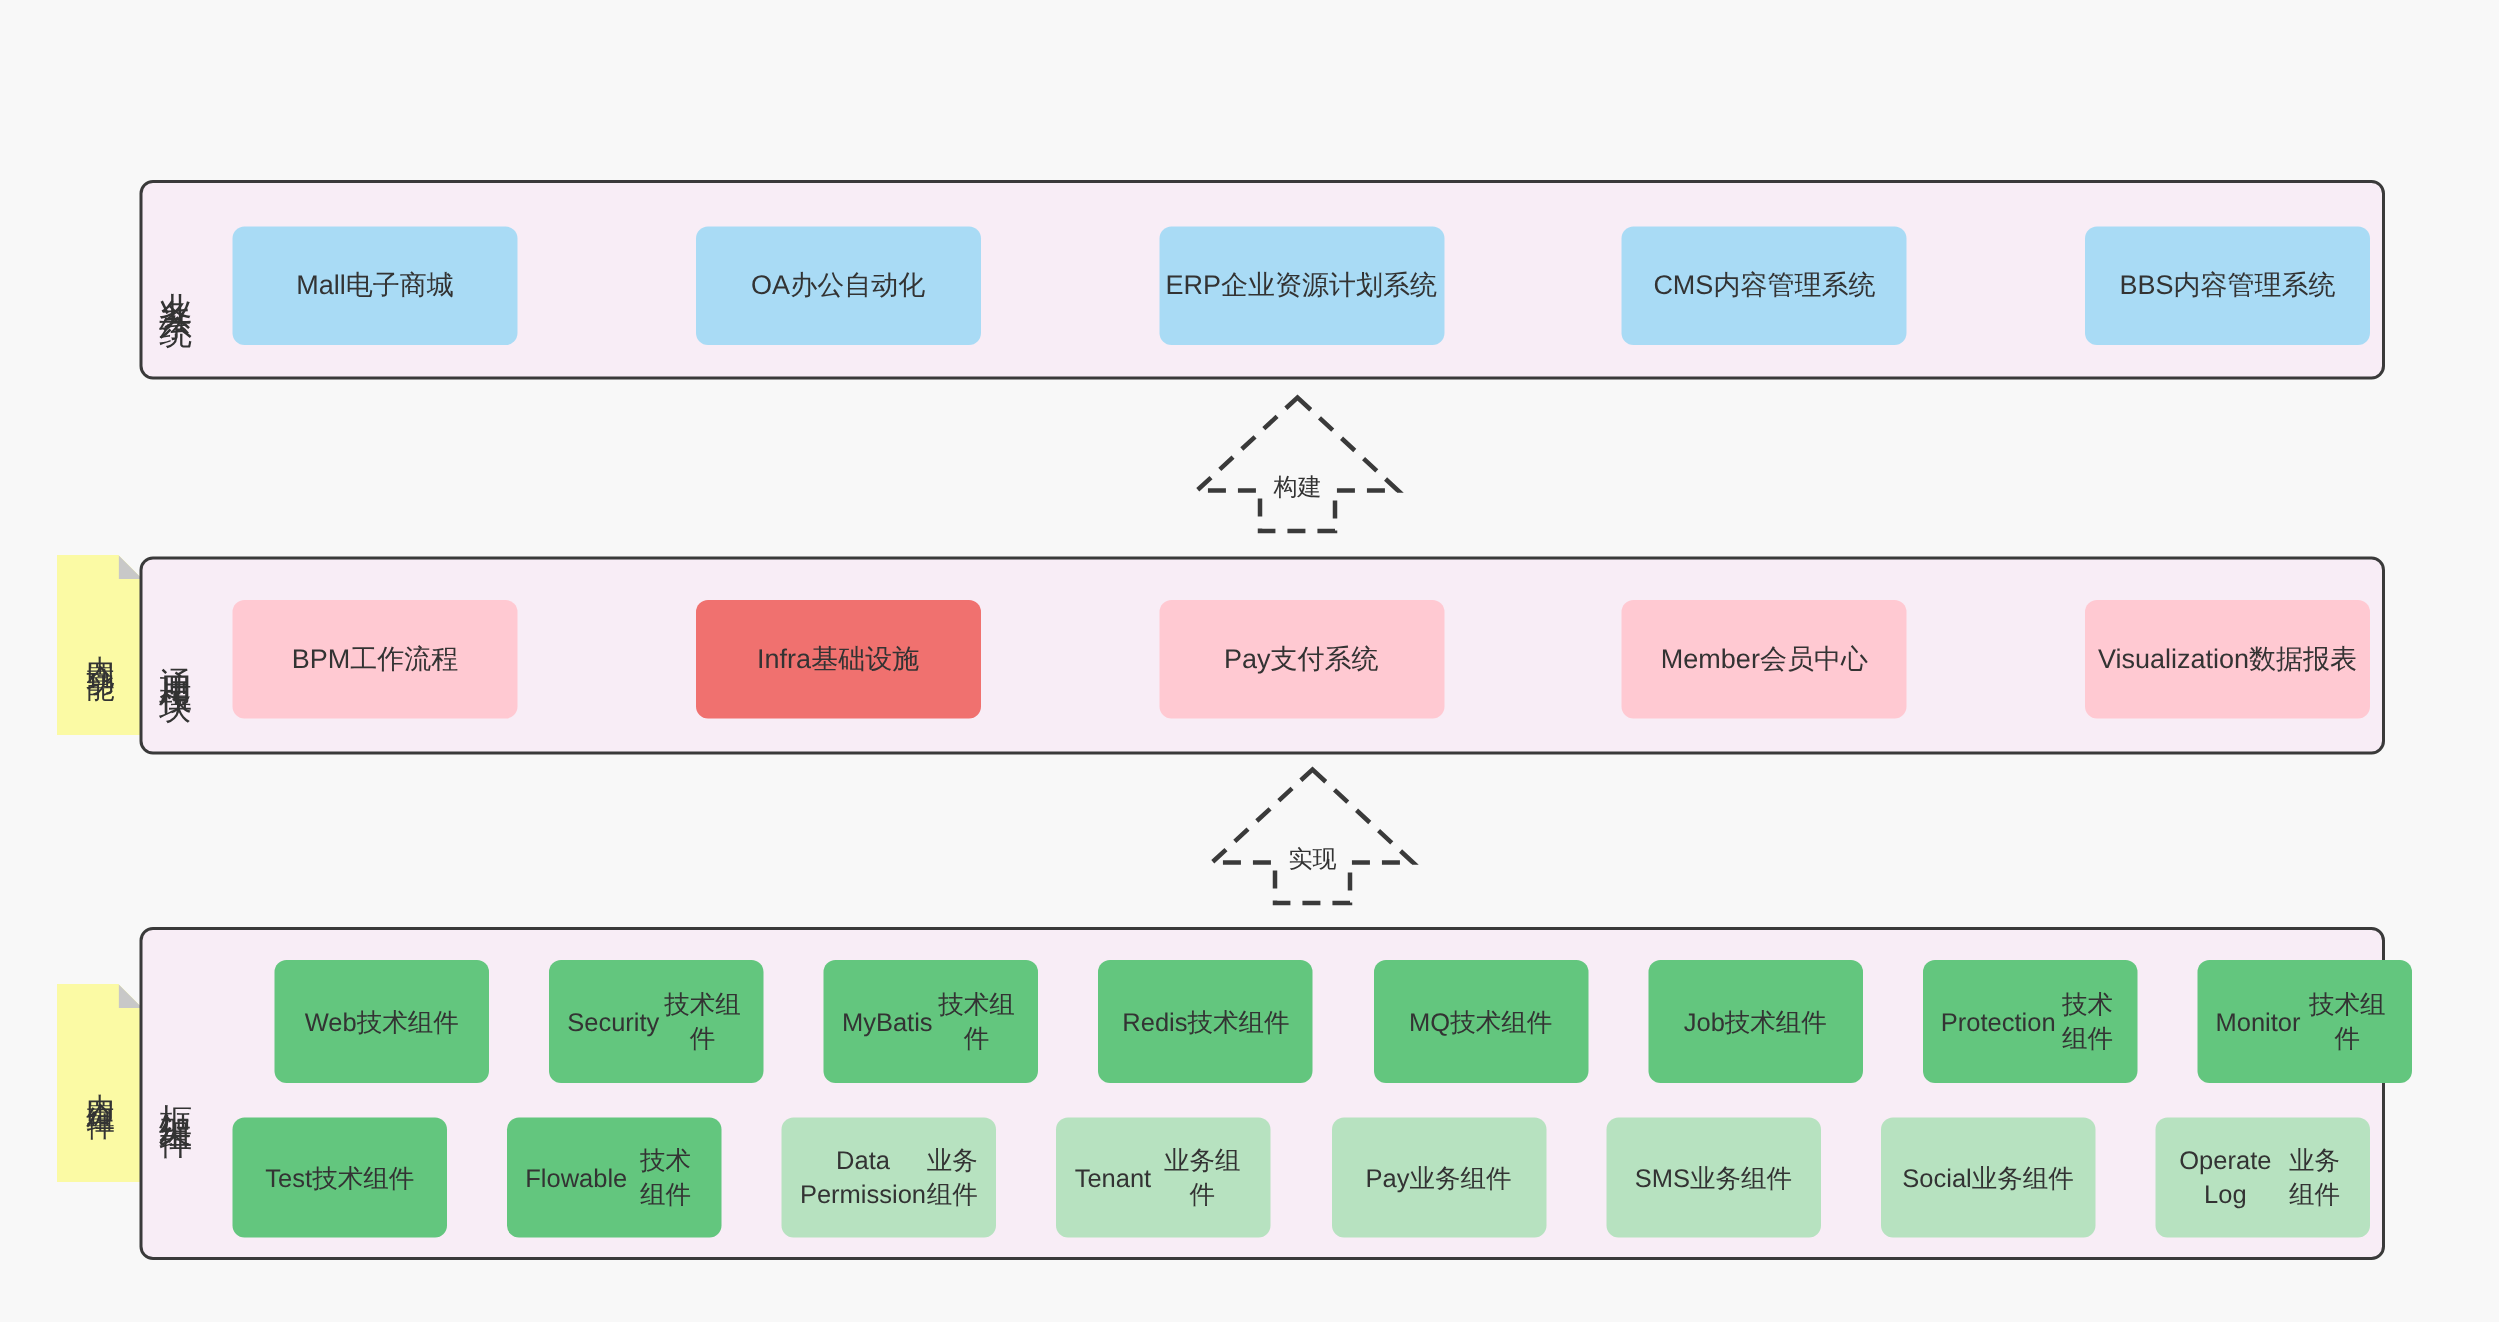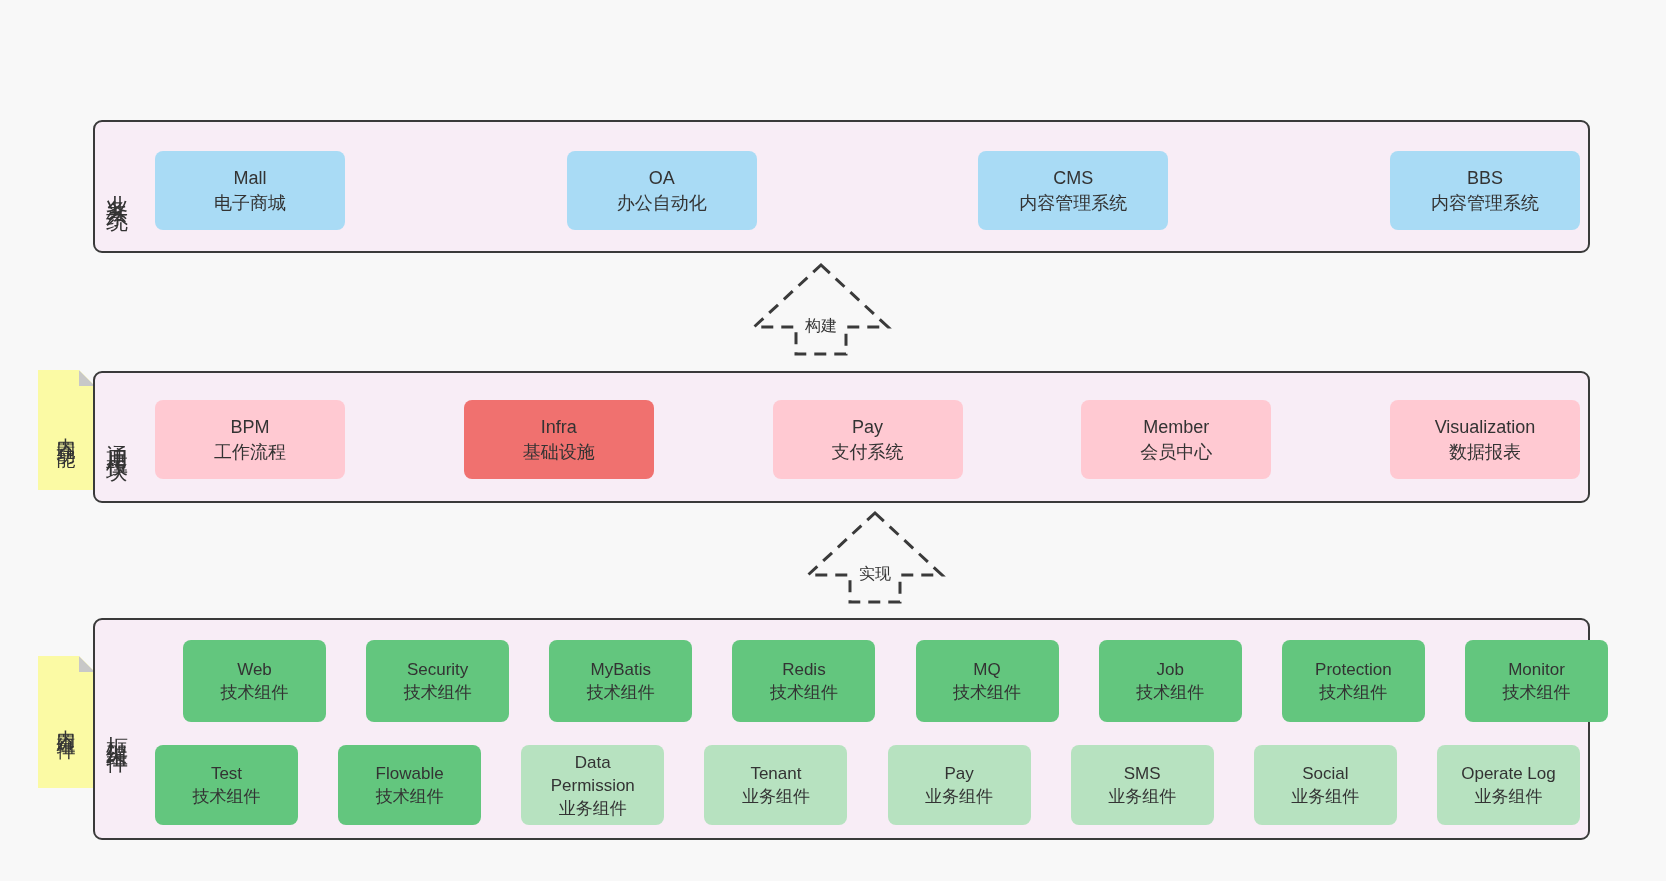--- a/index.html
+++ b/index.html
@@ -30,21 +30,21 @@
   .boxes-row{
     position:absolute;left:60px;width:1425px;
     display:flex;justify-content:space-between;
   }
   #business-boxes{top:29px;}
   #modules-boxes{top:27px;}
   #components-row1{top:20px;padding-left:28px;}
   #components-row2{top:125px;}
   .box{
     box-sizing:border-box;border-radius:8px;
-    display:flex;flex-direction:column;justify-content:center;align-items:center;
+    display:flex;justify-content:center;align-items:center;
     text-align:center;color:var(--text);
   }
   .row6 .box{width:190px;height:79px;font-size:18px;line-height:25px;}
   .row8 .box{width:143px;height:82px;font-size:17px;line-height:23px;padding:0 12px;}
   #components-row2 .box{height:80px;}
   .v-blue{background:var(--blue);}
   .v-red{background:var(--red);}
   .v-pink{background:var(--pink);}
   .v-green-dark{background:var(--green-dark);}
   .v-green-light{background:var(--green-light);}
@@ -58,21 +58,21 @@
     position:absolute;top:0;right:0;width:16px;height:16px;
     background:var(--sticky-fold);
     clip-path:polygon(0 0,100% 100%,0 100%);
   }
   .sticky-label{
     position:absolute;left:50%;top:50%;transform:translate(-50%,-50%);
     writing-mode:vertical-rl;text-orientation:upright;
     font-size:19px;letter-spacing:4px;color:var(--text);line-height:1;
   }
   .arrow{position:absolute;width:146px;height:96px;z-index:3;}
-  #arrow-build{left:748px;top:261px;}
+  #arrow-build{left:792px;top:261px;}
   #arrow-implement{left:802px;top:509px;}
   .arrow svg{position:absolute;left:0;top:0;}
   .arrow-path{
     fill:none;stroke:var(--panel-border);stroke-width:3;
     stroke-dasharray:12 8;
   }
   .arrow-label{
     position:absolute;left:50%;top:55px;transform:translateX(-50%);
     background:var(--page-bg);font-size:16px;line-height:20px;
     padding:0 3px;color:var(--text);white-space:nowrap;
@@ -95,20 +95,24 @@
   <div class="boxes-row row6" id="business-boxes">
       <div class="box v-blue">
         <div class="box-title">Mall</div>
         <div class="box-sub">电子商城</div>
       </div>
       <div class="box v-blue">
         <div class="box-title">OA</div>
         <div class="box-sub">办公自动化</div>
       </div>
       <div class="box v-blue">
+        <div class="box-title">ERP</div>
+        <div class="box-sub">企业资源计划系统</div>
+      </div>
+      <div class="box v-blue">
         <div class="box-title">CMS</div>
         <div class="box-sub">内容管理系统</div>
       </div>
       <div class="box v-blue">
         <div class="box-title">BBS</div>
         <div class="box-sub">内容管理系统</div>
       </div>
     </div>
 </div>
 

